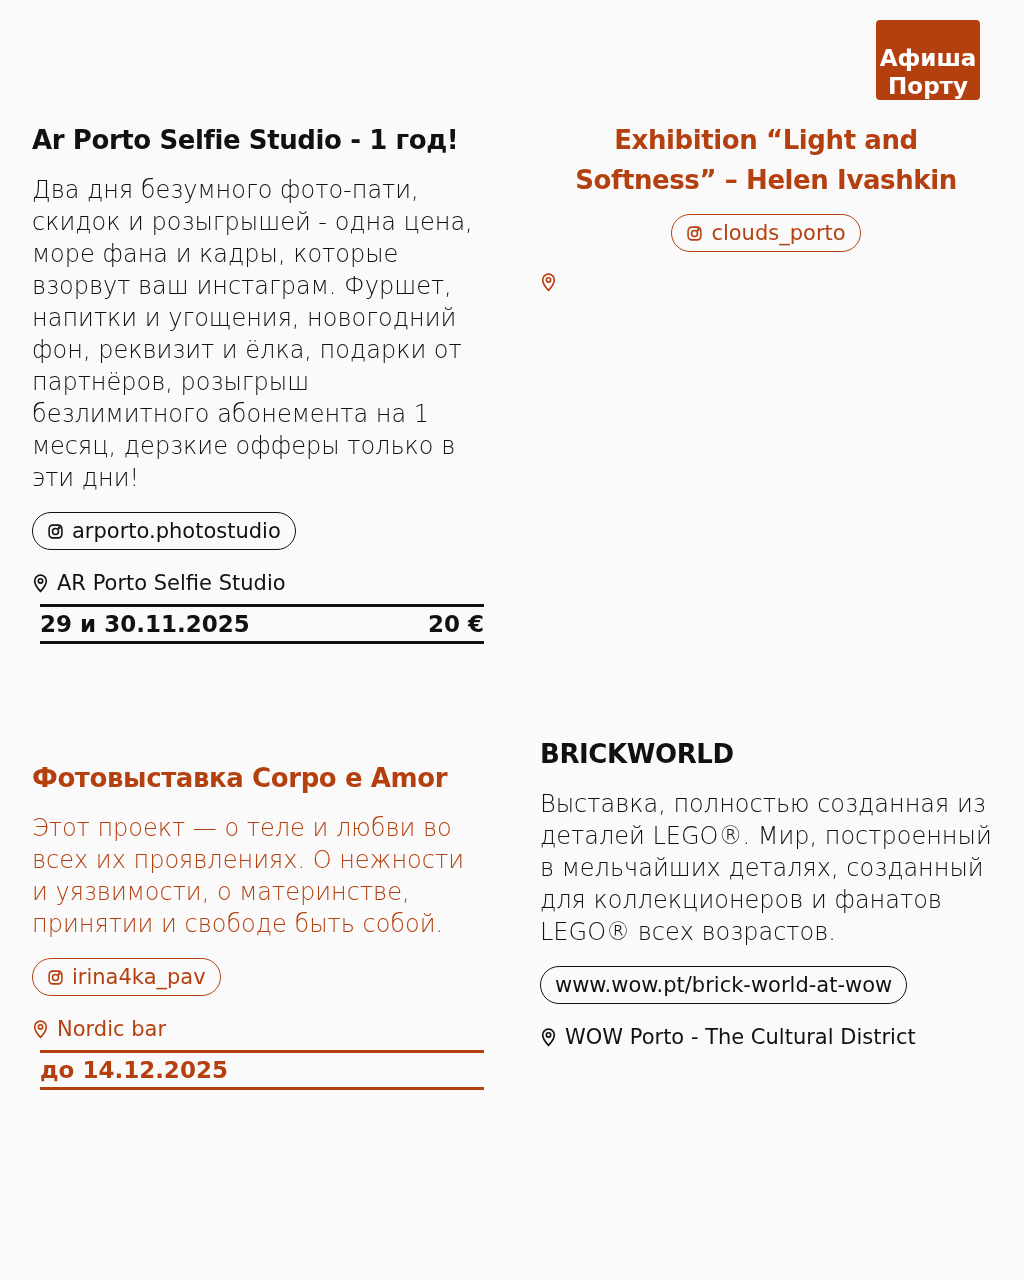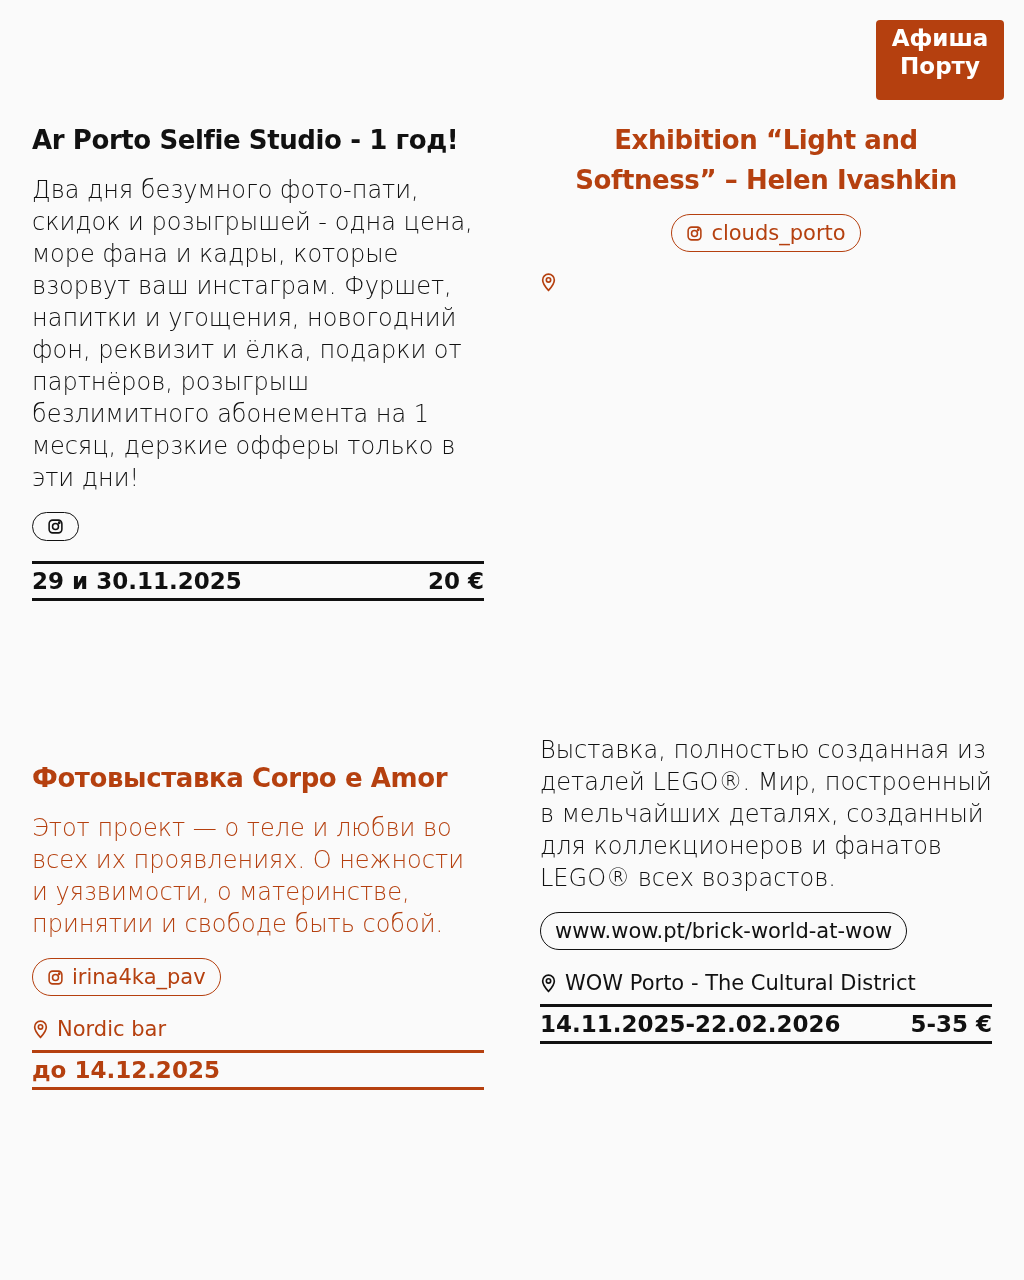--- a/index.html
+++ b/index.html
@@ -2,24 +2,24 @@
 <html><head>
 <meta charset="utf-8">
 <style>
   html, body { margin: 0; padding: 0; }
   body {
     width: 1024px; height: 1280px; background: #fafafa;
     font-family: "Liberation Sans", sans-serif; color: #111;
     position: relative; overflow: hidden;
   }
   .badge {
-    position: absolute; left: 876px; top: 20px; width: 128px; height: 80px;
+    position: absolute; left: 876px; top: 20px; width: 104px; height: 80px;
     background: #b5400f; border-radius: 4px; color: #fff;
     font-family: "DejaVu Sans", sans-serif; font-weight: bold; font-size: 23px;
-    line-height: 28px; text-align: center; box-sizing: border-box; padding-top: 4px;
+    line-height: 28px; text-align: center; box-sizing: border-box; padding-top: 24px;
   }
   .badge span { display: block; }
   .card { position: absolute; width: 452px; }
   .card.dark { color: #111; }
   .card.accent { color: #b5400f; }
   .title {
     font-family: "DejaVu Sans", sans-serif; font-weight: bold;
     font-size: 26px; line-height: 40px; margin: 0 0 14px 0; letter-spacing: -0.4px;
   }
   .desc {
@@ -36,40 +36,48 @@
   .loc {
     display: flex; align-items: center; gap: 8px;
     font-family: "DejaVu Sans", sans-serif; font-size: 21px; line-height: 26px;
     margin-bottom: 8px;
   }
   .loc svg { width: 17px; height: 20px; }
   .meta {
     display: flex; justify-content: space-between; align-items: center;
     border-top: 3px solid currentColor; border-bottom: 3px solid currentColor;
     font-family: "DejaVu Sans", sans-serif; font-weight: bold; font-size: 23px;
-    line-height: 32px; padding: 1px 0;
+    line-height: 32px; padding: 1px 0; margin-left: 8px;
   }
 </style>
 </head>
 <body>
 
 <div class="badge">
   <span>Афиша</span>
   <span>Порту</span>
 </div>
 
 <div class="card dark" style="left:32px; top:120px;">
   <h2 class="title">Ar Porto Selfie Studio - 1 год!</h2>
   <p class="desc">Два дня безумного фото-пати, скидок и розыгрышей - одна цена, море фана и кадры, которые взорвут ваш инстаграм. Фуршет, напитки и угощения, новогодний фон, реквизит и ёлка, подарки от партнёров, розыгрыш безлимитного абонемента на 1 месяц, дерзкие офферы только в эти дни!</p>
   <div class="pill">
     <svg viewBox="0 0 24 24" fill="none" stroke="currentColor" stroke-width="2.2">
         <rect x="3" y="3" width="18" height="18" rx="5"></rect>
         <circle cx="12" cy="12" r="4.2"></circle>
         <circle cx="17.3" cy="6.7" r="0.9" fill="currentColor"></circle>
       </svg>
+    <span>arporto.photostudio</span>
+  </div>
+  <div class="loc">
+    <svg viewBox="0 0 20 24" fill="none" stroke="currentColor" stroke-width="2">
+        <path d="M10 22s-7-7.5-7-12.5a7 7 0 0 1 14 0C17 14.5 10 22 10 22z"></path>
+        <circle cx="10" cy="9.5" r="2.6"></circle>
+      </svg>
+    <span>AR Porto Selfie Studio</span>
   </div>
   <div class="meta">
     <span>29 и 30.11.2025</span>
     <span>20 €</span>
   </div>
 </div>
 
 <div class="card accent" style="left:540px; top:120px;text-align:center;">
   <h2 class="title">Exhibition “Light and Softness” – Helen Ivashkin</h2>
   <div class="pill">
@@ -105,28 +113,25 @@
         <circle cx="10" cy="9.5" r="2.6"></circle>
       </svg>
     <span>Nordic bar</span>
   </div>
   <div class="meta">
     <span>до 14.12.2025</span>
   </div>
 </div>
 
 <div class="card dark" style="left:540px; top:734px;">
+  <h2 class="title">BRICKWORLD</h2>
   <p class="desc">Выставка, полностью созданная из деталей LEGO®. Мир, построенный в мельчайших деталях, созданный для коллекционеров и фанатов LEGO® всех возрастов.</p>
   <div class="pill">
     <span>www.wow.pt/brick-world-at-wow</span>
   </div>
   <div class="loc">
     <svg viewBox="0 0 20 24" fill="none" stroke="currentColor" stroke-width="2">
         <path d="M10 22s-7-7.5-7-12.5a7 7 0 0 1 14 0C17 14.5 10 22 10 22z"></path>
         <circle cx="10" cy="9.5" r="2.6"></circle>
       </svg>
     <span>WOW Porto - The Cultural District</span>
   </div>
-  <div class="meta">
-    <span>14.11.2025-22.02.2026</span>
-    <span>5-35 €</span>
-  </div>
 </div>
 
 </body></html>

